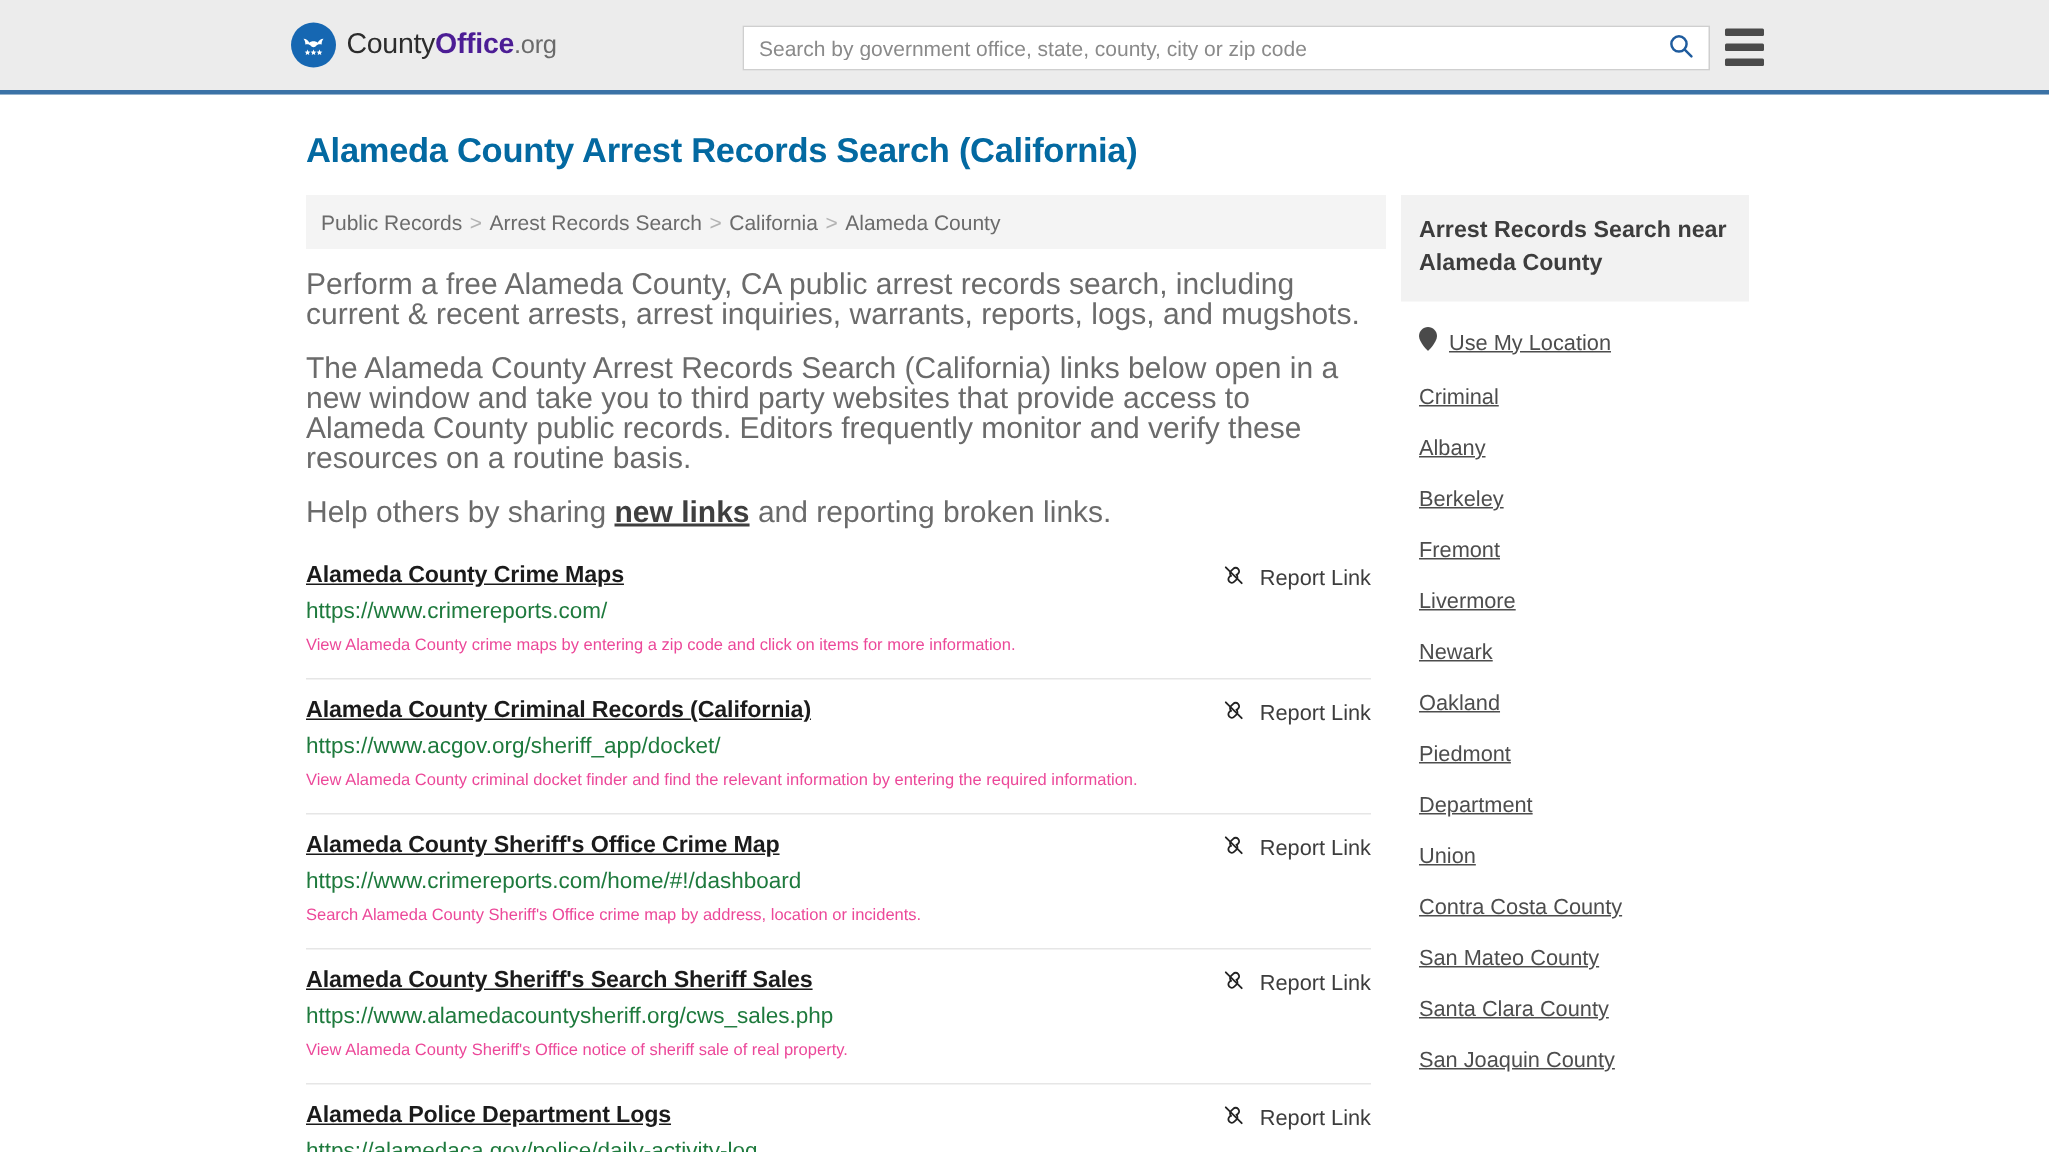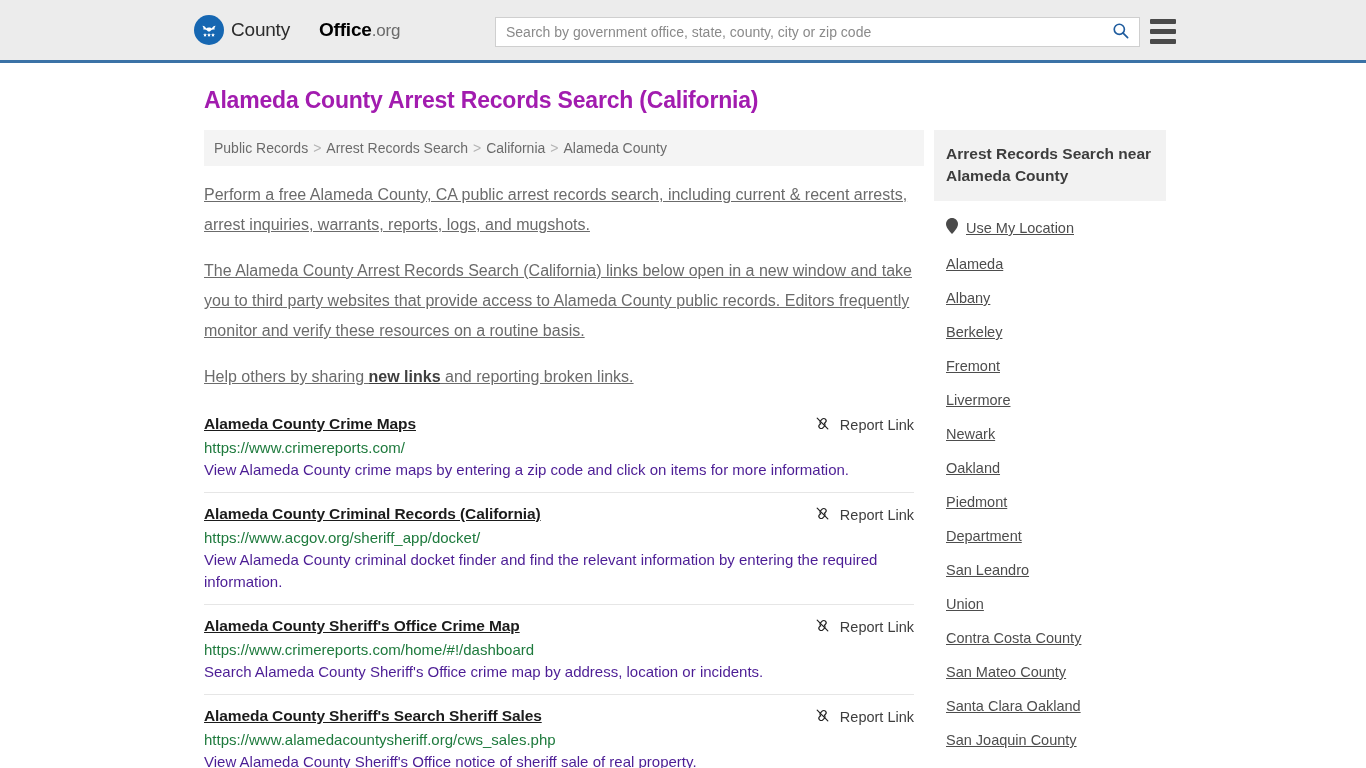--- a/index.html
+++ b/index.html
@@ -36,21 +36,21 @@
     align-items: center; justify-content: center;
     flex: none;
     margin-right: 7px;
   }
   .brand-text {
     font-size: 19px;
     letter-spacing: -0.2px;
     white-space: nowrap;
   }
   .brand-text .w1 { color: #2c2c2c; }
-  .brand-text .w2 { color: #000000; font-weight: bold; margin-left: 29px; }
+  .brand-text .w2 { color: #4c1d95; font-weight: bold; }
   .brand-text .w3 { color: #6a6a6a; font-size: 17px; }
 
   .search-wrap {
     position: absolute;
     left: 495px;
     top: 17px;
     width: 645px;
     height: 30px;
     background: #ffffff;
     border: 1px solid #cfcfcf;
@@ -93,21 +93,21 @@
   }
 
   
   .page {
     position: relative;
     padding: 0 0 0 194px;
   }
   .page-title {
     font-size: 23px;
     font-weight: bold;
-    color: #a21caf;
+    color: #0369a1;
     margin: 24px 0 0 10px;
     letter-spacing: -0.2px;
   }
   .columns { display: flex; margin-top: 16px; }
   .main-col { width: 730px; flex: none; }
   .side-col { width: 232px; flex: none; margin-left: 10px; }
 
   
   .breadcrumb {
     background: #f4f4f4;
@@ -116,25 +116,24 @@
     color: #6b6b6b;
     margin-left: 10px;
     width: 720px;
   }
   .breadcrumb a { color: #6b6b6b; text-decoration: none; }
   .breadcrumb .sep { color: #b3b3b3; margin: 0 5px; }
 
   
   .intro { margin: 14px 10px 0 10px; }
   .intro p {
-    font-size: 16px;
-    line-height: 30px;
+    font-size: 20px;
+    line-height: 20px;
     color: #6b6b6b;
     margin: 0 0 16px 0;
-    text-decoration: underline;
   }
   .intro a {
     color: #3f3f3f;
     text-decoration: underline;
     font-weight: bold;
   }
 
   
   .results { margin: 0 10px; }
   .result {
@@ -152,23 +151,23 @@
     letter-spacing: -0.1px;
   }
   .result-url {
     display: block;
     font-size: 15px;
     color: #1e7a3d;
     margin-top: 6px;
     text-decoration: none;
   }
   .result-desc {
-    font-size: 15px;
+    font-size: 11px;
     line-height: 22px;
-    color: #4c1d95;
+    color: #ec4899;
     margin-top: 3px;
     max-width: 700px;
   }
   .report-link {
     position: absolute;
     right: 0;
     top: 12px;
     display: flex;
     align-items: center;
     gap: 9px;
@@ -304,21 +303,21 @@
         <div class="side-link-row">
           <span>
             <svg width="12" height="16" viewBox="0 0 12 16" aria-hidden="true">
               <path d="M6 0C2.7 0 0 2.7 0 6c0 4.3 6 10 6 10s6-5.7 6-10c0-3.3-2.7-6-6-6z" fill="#4a4a4a"></path>
             </svg>
           </span>
           <a href="#">Use My Location</a>
         </div>
         <div id="sidebar-city-links">
             <div class="side-link-row">
-              <a href="#">Alameda</a>
+              <a href="#">Criminal</a>
             </div>
             <div class="side-link-row">
               <a href="#">Albany</a>
             </div>
             <div class="side-link-row">
               <a href="#">Berkeley</a>
             </div>
             <div class="side-link-row">
               <a href="#">Fremont</a>
             </div>
@@ -331,33 +330,30 @@
             <div class="side-link-row">
               <a href="#">Oakland</a>
             </div>
             <div class="side-link-row">
               <a href="#">Piedmont</a>
             </div>
             <div class="side-link-row">
               <a href="#">Department</a>
             </div>
             <div class="side-link-row">
-              <a href="#">San Leandro</a>
-            </div>
-            <div class="side-link-row">
               <a href="#">Union</a>
             </div>
             <div class="side-link-row">
               <a href="#">Contra Costa County</a>
             </div>
             <div class="side-link-row">
               <a href="#">San Mateo County</a>
             </div>
             <div class="side-link-row">
-              <a href="#">Santa Clara Oakland</a>
+              <a href="#">Santa Clara County</a>
             </div>
             <div class="side-link-row">
               <a href="#">San Joaquin County</a>
             </div>
           </div>
       </div>
     </div>
 
   </div>
 </div>

